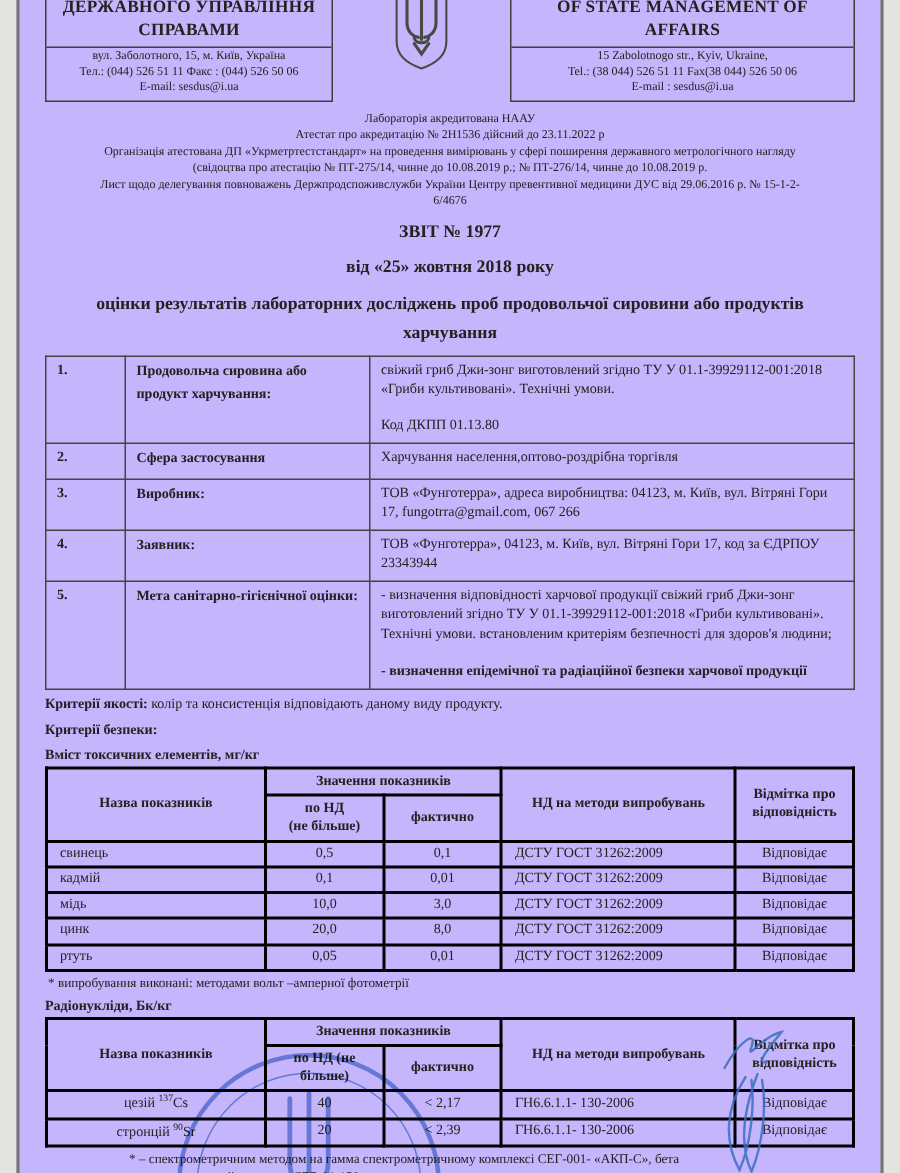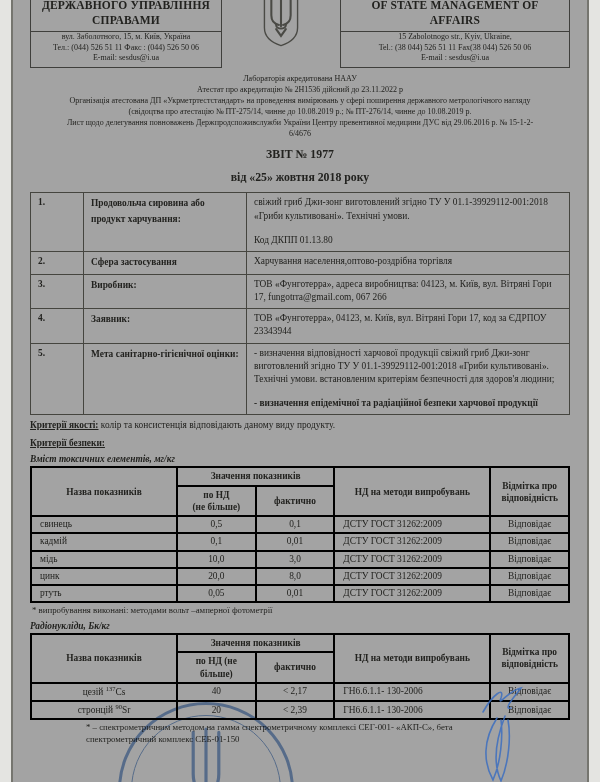--- a/index.html
+++ b/index.html
@@ -5,21 +5,21 @@
   html,body { margin:0; padding:0; }
   body {
     width:600px; height:782px; overflow:hidden;
     background:#e4e4e1;
     font-family:"Liberation Serif","DejaVu Serif",serif;
     color:#22221f;
   }
   .page {
     position:relative; box-sizing:border-box;
     margin-left:11px; width:578px; height:782px;
-    background:#a3a3a3;
+    background:#c4b5fd;
     border-left:2px solid #75756f; border-right:2px solid #75756f;
     padding:0 17px; overflow:hidden;
   }
   
   .header-row { display:flex; align-items:flex-start; margin-top:-7px; }
   .hbox { border:1.5px solid #3f3f3c; text-align:center; box-sizing:border-box; background:transparent; }
   .hbox-left  { width:192px; }
   .hbox-right { width:230px; }
   .hbox-title { font-weight:bold; font-size:11.5px; line-height:1.3; padding:4px 4px 3px; letter-spacing:.2px; }
   .hbox-addr  { border-top:1.5px solid #3f3f3c; font-size:8px; line-height:1.35; padding:0 2px 3px; }
@@ -34,22 +34,22 @@
   
   table { border-collapse:collapse; }
   .info-table { width:100%; margin-top:7px; font-size:9.4px; }
   .info-table td { border:1px solid #45453f; vertical-align:top; padding:3px 7px 4px; line-height:1.4; }
   .info-table .c-num { width:38px; font-weight:bold; }
   .info-table .c-lab { width:148px; font-weight:bold; line-height:1.6; }
   .gap-top { margin-top:11px; }
   .bold { font-weight:bold; }
   
   .crit { font-size:9.4px; margin-top:4px; line-height:1.45; }
-  .crit .lead { font-weight:bold; text-decoration:underline; }
-  .section-title { font-size:9.4px; font-weight:bold; margin-top:4px; margin-bottom:2px;font-style:italic; }
+  .crit .lead { font-weight:bold; }
+  .section-title { font-size:9.4px; font-weight:bold; margin-top:4px; margin-bottom:2px; }
   
   .data-table { width:100%; font-size:9.4px; table-layout:fixed; }
   .data-table td { border:2px solid #000000; padding:1px 4px 2px; line-height:1.3; vertical-align:middle; }
   .data-table .hd { text-align:center; font-weight:bold; padding:2px 3px; }
   .col-name   { width:138px; }
   .col-nd     { width:97px; }
   .col-fact   { width:71px; }
   .col-method { width:148px; }
   .ta-c { text-align:center; }
   .ta-l { text-align:left; padding-left:8px !important; }
@@ -113,20 +113,21 @@
     <div>Атестат про акредитацію № 2Н1536 дійсний до 23.11.2022 р</div>
     <div>Організація  атестована ДП «Укрметртестстандарт» на проведення вимірювань у сфері поширення державного метрологічного нагляду</div>
     <div>(свідоцтва про атестацію № ПТ-275/14, чинне до 10.08.2019 р.; № ПТ-276/14, чинне до 10.08.2019 р.</div>
     <div>Лист щодо делегування повноважень Держпродспоживслужби України Центру превентивної медицини ДУС від 29.06.2016 р. № 15-1-2-</div>
     <div>6/4676</div>
   </div>
 
   <div class="title-block">
     <div class="title-line1">ЗВІТ №  1977</div>
     <div class="title-line2">від «25» жовтня 2018 року</div>
+    <div class="title-line3">оцінки результатів лабораторних досліджень проб продовольчої сировини або продуктів харчування</div>
   </div>
 
   <table class="info-table">
     <tbody>
         <tr>
       <td class="c-num">1.</td>
       <td class="c-lab">Продовольча  сировина  або продукт харчування:</td>
       <td>
         <div>свіжий гриб Джи-зонг виготовлений згідно ТУ У 01.1-39929112-001:2018 «Гриби культивовані». Технічні умови.</div>
         <div class="gap-top">Код ДКПП 01.13.80</div>

